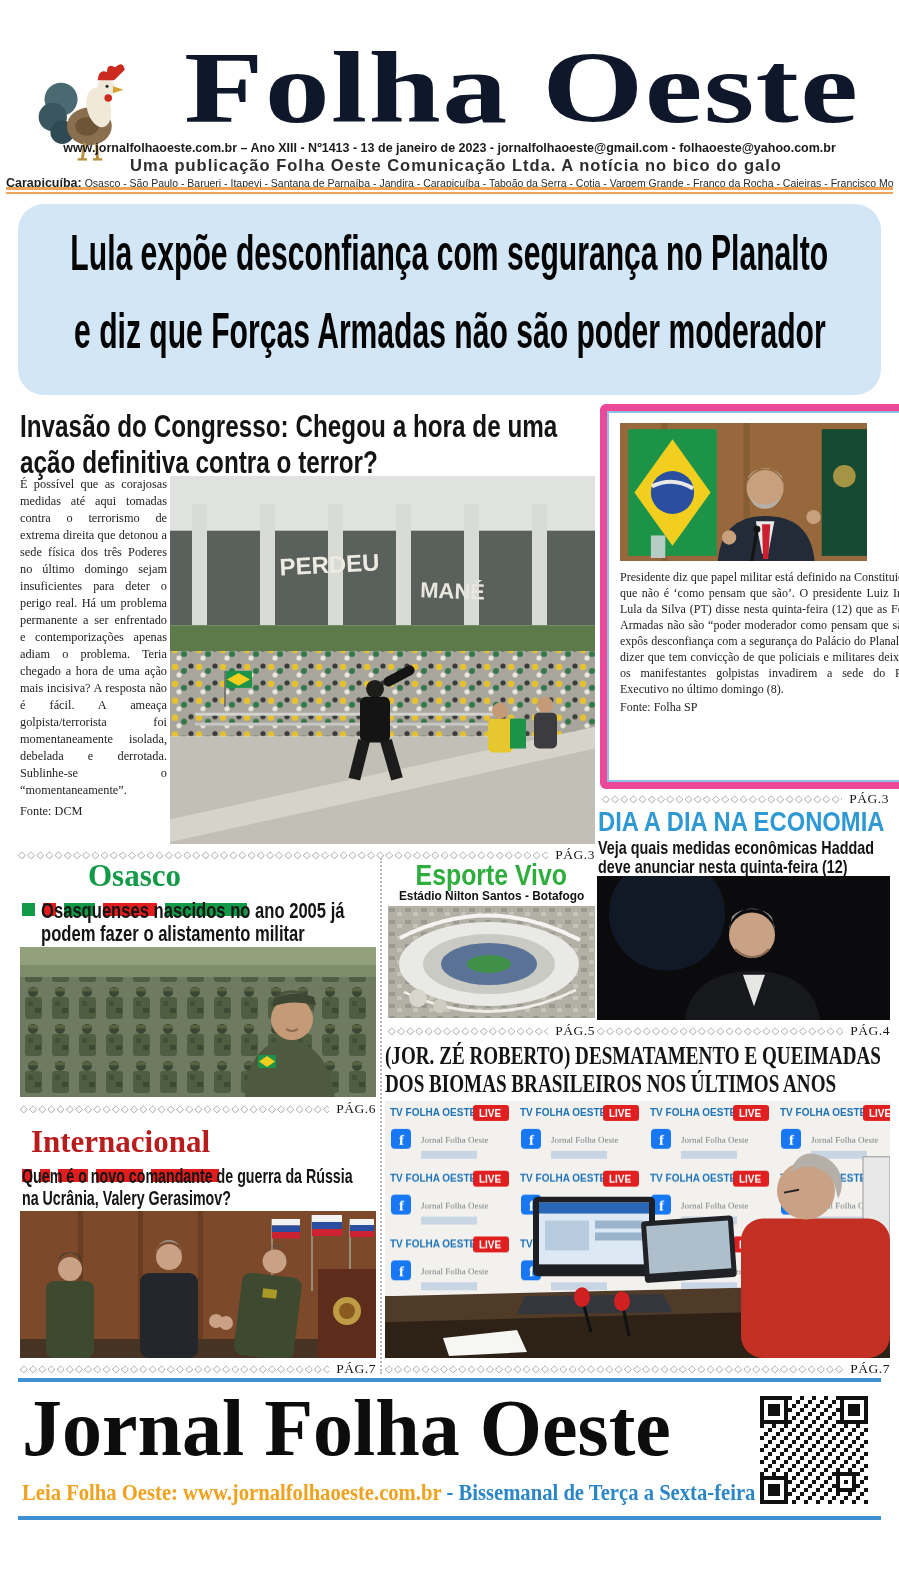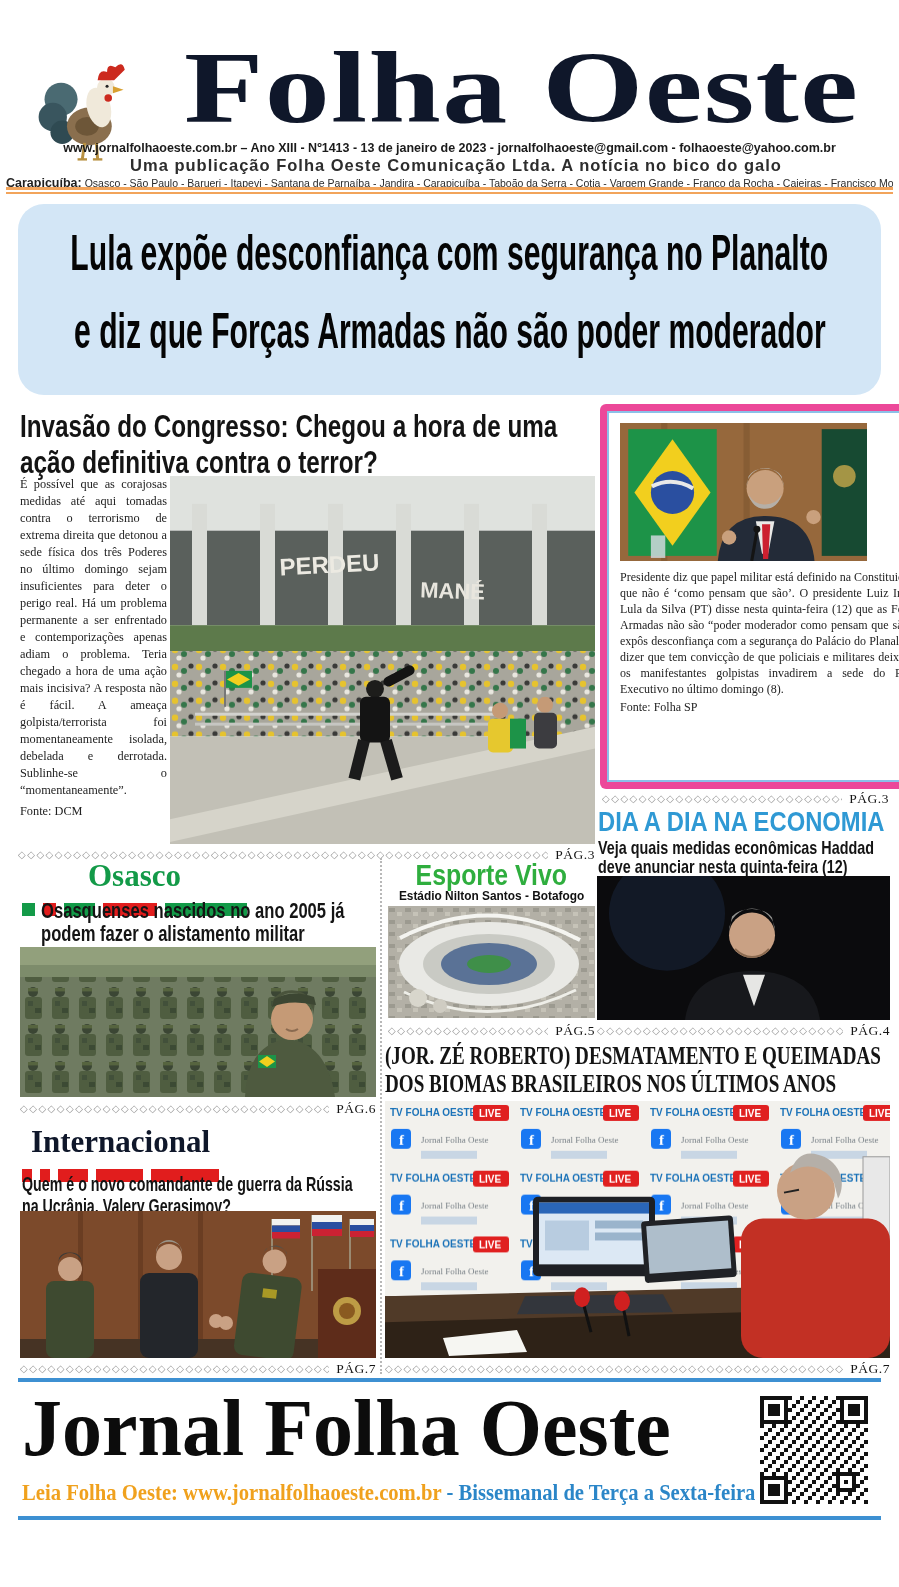--- a/index.html
+++ b/index.html
@@ -51,21 +51,21 @@
       border:2px solid #8cc0e8;padding:10px 11px;overflow:hidden;}
   .lula-card .bodytext{font-size:12px;line-height:16px;margin-top:8px;}
   .lula-card .srcline{font-size:12px;margin-top:3px;}
 
   
   .sect-hdr{display:flex;align-items:center;gap:9px;font-family:"Liberation Serif",serif;
       font-weight:bold;font-size:31px;flex-direction:column;}
   .sect-hdr .blocks{display:flex;align-items:center;gap:8px;}
   .blk{display:inline-block;height:13px;}
   .g{background:#139a48;} .r{background:#e11d1d;}
-  .osasco-name{color:#139a48;} .intl-name{color:#0f172a;}
+  .osasco-name{color:#139a48;} .intl-name{color:#b91c1c;}
 
   .econ-title{font-weight:bold;font-size:28px;color:#2f99d4;}
   .econ-title .condL{transform:scale(0.85,1.0);}
   .esp-title{color:#2fae3e;font-weight:bold;font-size:27px;text-align:center;}
   .esp-title .condC{transform:scale(0.92,1.08);}
   .esp-sub{font-weight:bold;font-size:12.5px;text-align:center;color:#111;}
   .esp-sub .condC{transform:scale(0.95,1);}
 
   .vdots{left:380px;top:858px;height:516px;width:0;border-left:2px dotted #b8b8b8;}
 
@@ -292,21 +292,21 @@
   <div class="abs sect-hdr" style="left:22px;top:1124px;">
     <span class="intl-name">Internacional</span>
     <span class="blocks">
       <span class="blk r" style="width:10px;"></span>
         <span class="blk r" style="width:10px;"></span>
       <span class="blk r" style="width:30px;"></span>
         <span class="blk r" style="width:47px;"></span>
       <span class="blk r" style="width:68px;"></span>
     </span>
   </div>
-  <div class="abs hl intl-hl" style="left:22px;top:1164px;width:353px;margin-top:8px;">
+  <div class="abs hl intl-hl" style="left:22px;top:1164px;width:353px;">
     <div><span class="condL">Quem é o novo comandante de guerra da Rússia</span></div>
     <div><span class="condL">na Ucrânia, Valery Gerasimov?</span></div>
   </div>
 
   <div class="abs" style="left:20px;top:1211px;width:356px;height:147px;">
     <svg viewBox="0 0 356 147" width="356" height="147" preserveAspectRatio="none">
       <rect width="356" height="147" fill="#7c4a2b"></rect>
       <rect x="58" width="5" height="147" fill="#6a3d22"></rect>
       <rect x="118" width="5" height="147" fill="#6a3d22"></rect>
       <rect x="178" width="5" height="147" fill="#6a3d22"></rect>

